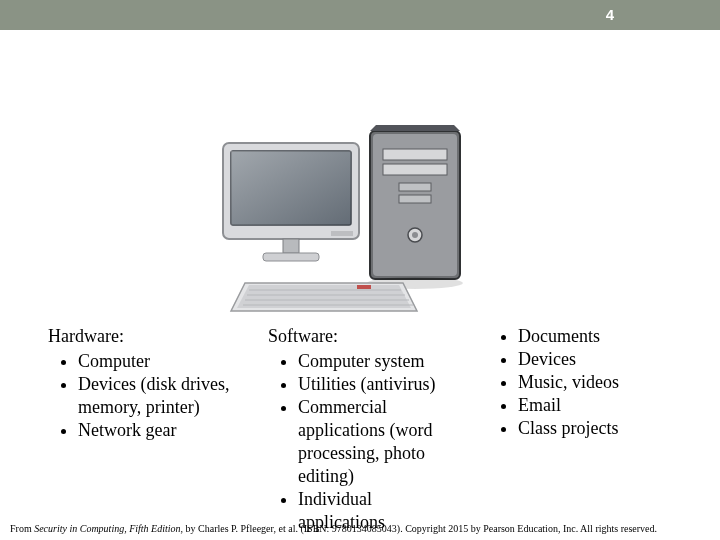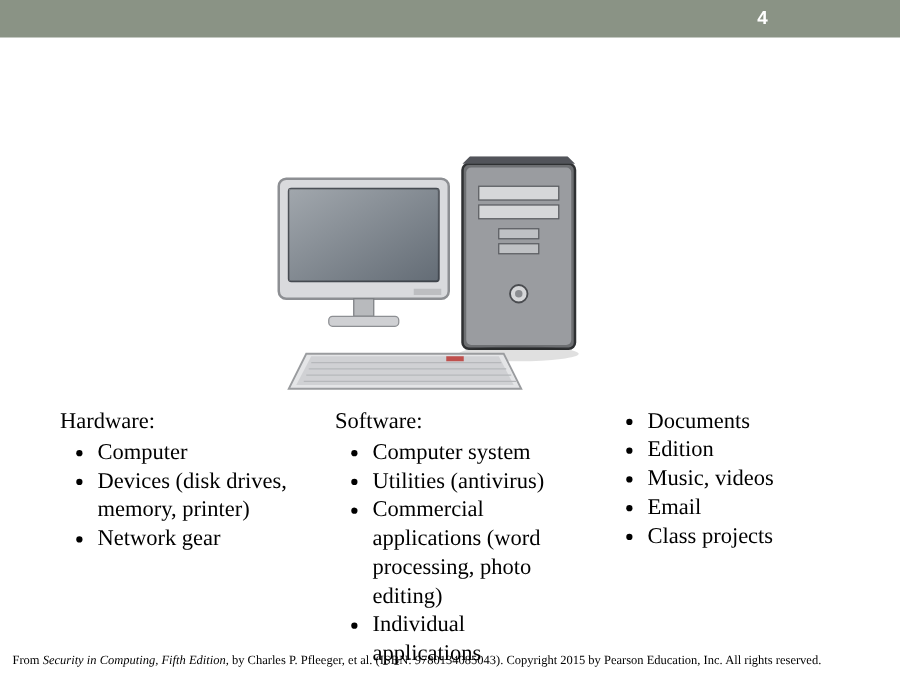--- a/index.html
+++ b/index.html
@@ -166,21 +166,21 @@
       <ul>
         <li>Computer system</li>
         <li>Utilities (antivirus)</li>
         <li>Commercial applications (word processing, photo editing)</li>
         <li>Individual applications</li>
       </ul>
     </div>
     <div class="col">
       <ul>
         <li>Documents</li>
-        <li>Edition</li>
+        <li>Devices</li>
         <li>Music, videos</li>
         <li>Email</li>
         <li>Class projects</li>
       </ul>
     </div>
   </div>
 
   <div class="footer">
     <span>From </span><span class="italic">Security in Computing, Fifth Edition</span><span>, by Charles P. Pfleeger, et al. (ISBN: 9780134085043). Copyright 2015 by Pearson Education, Inc. All rights reserved.</span>
   </div>

